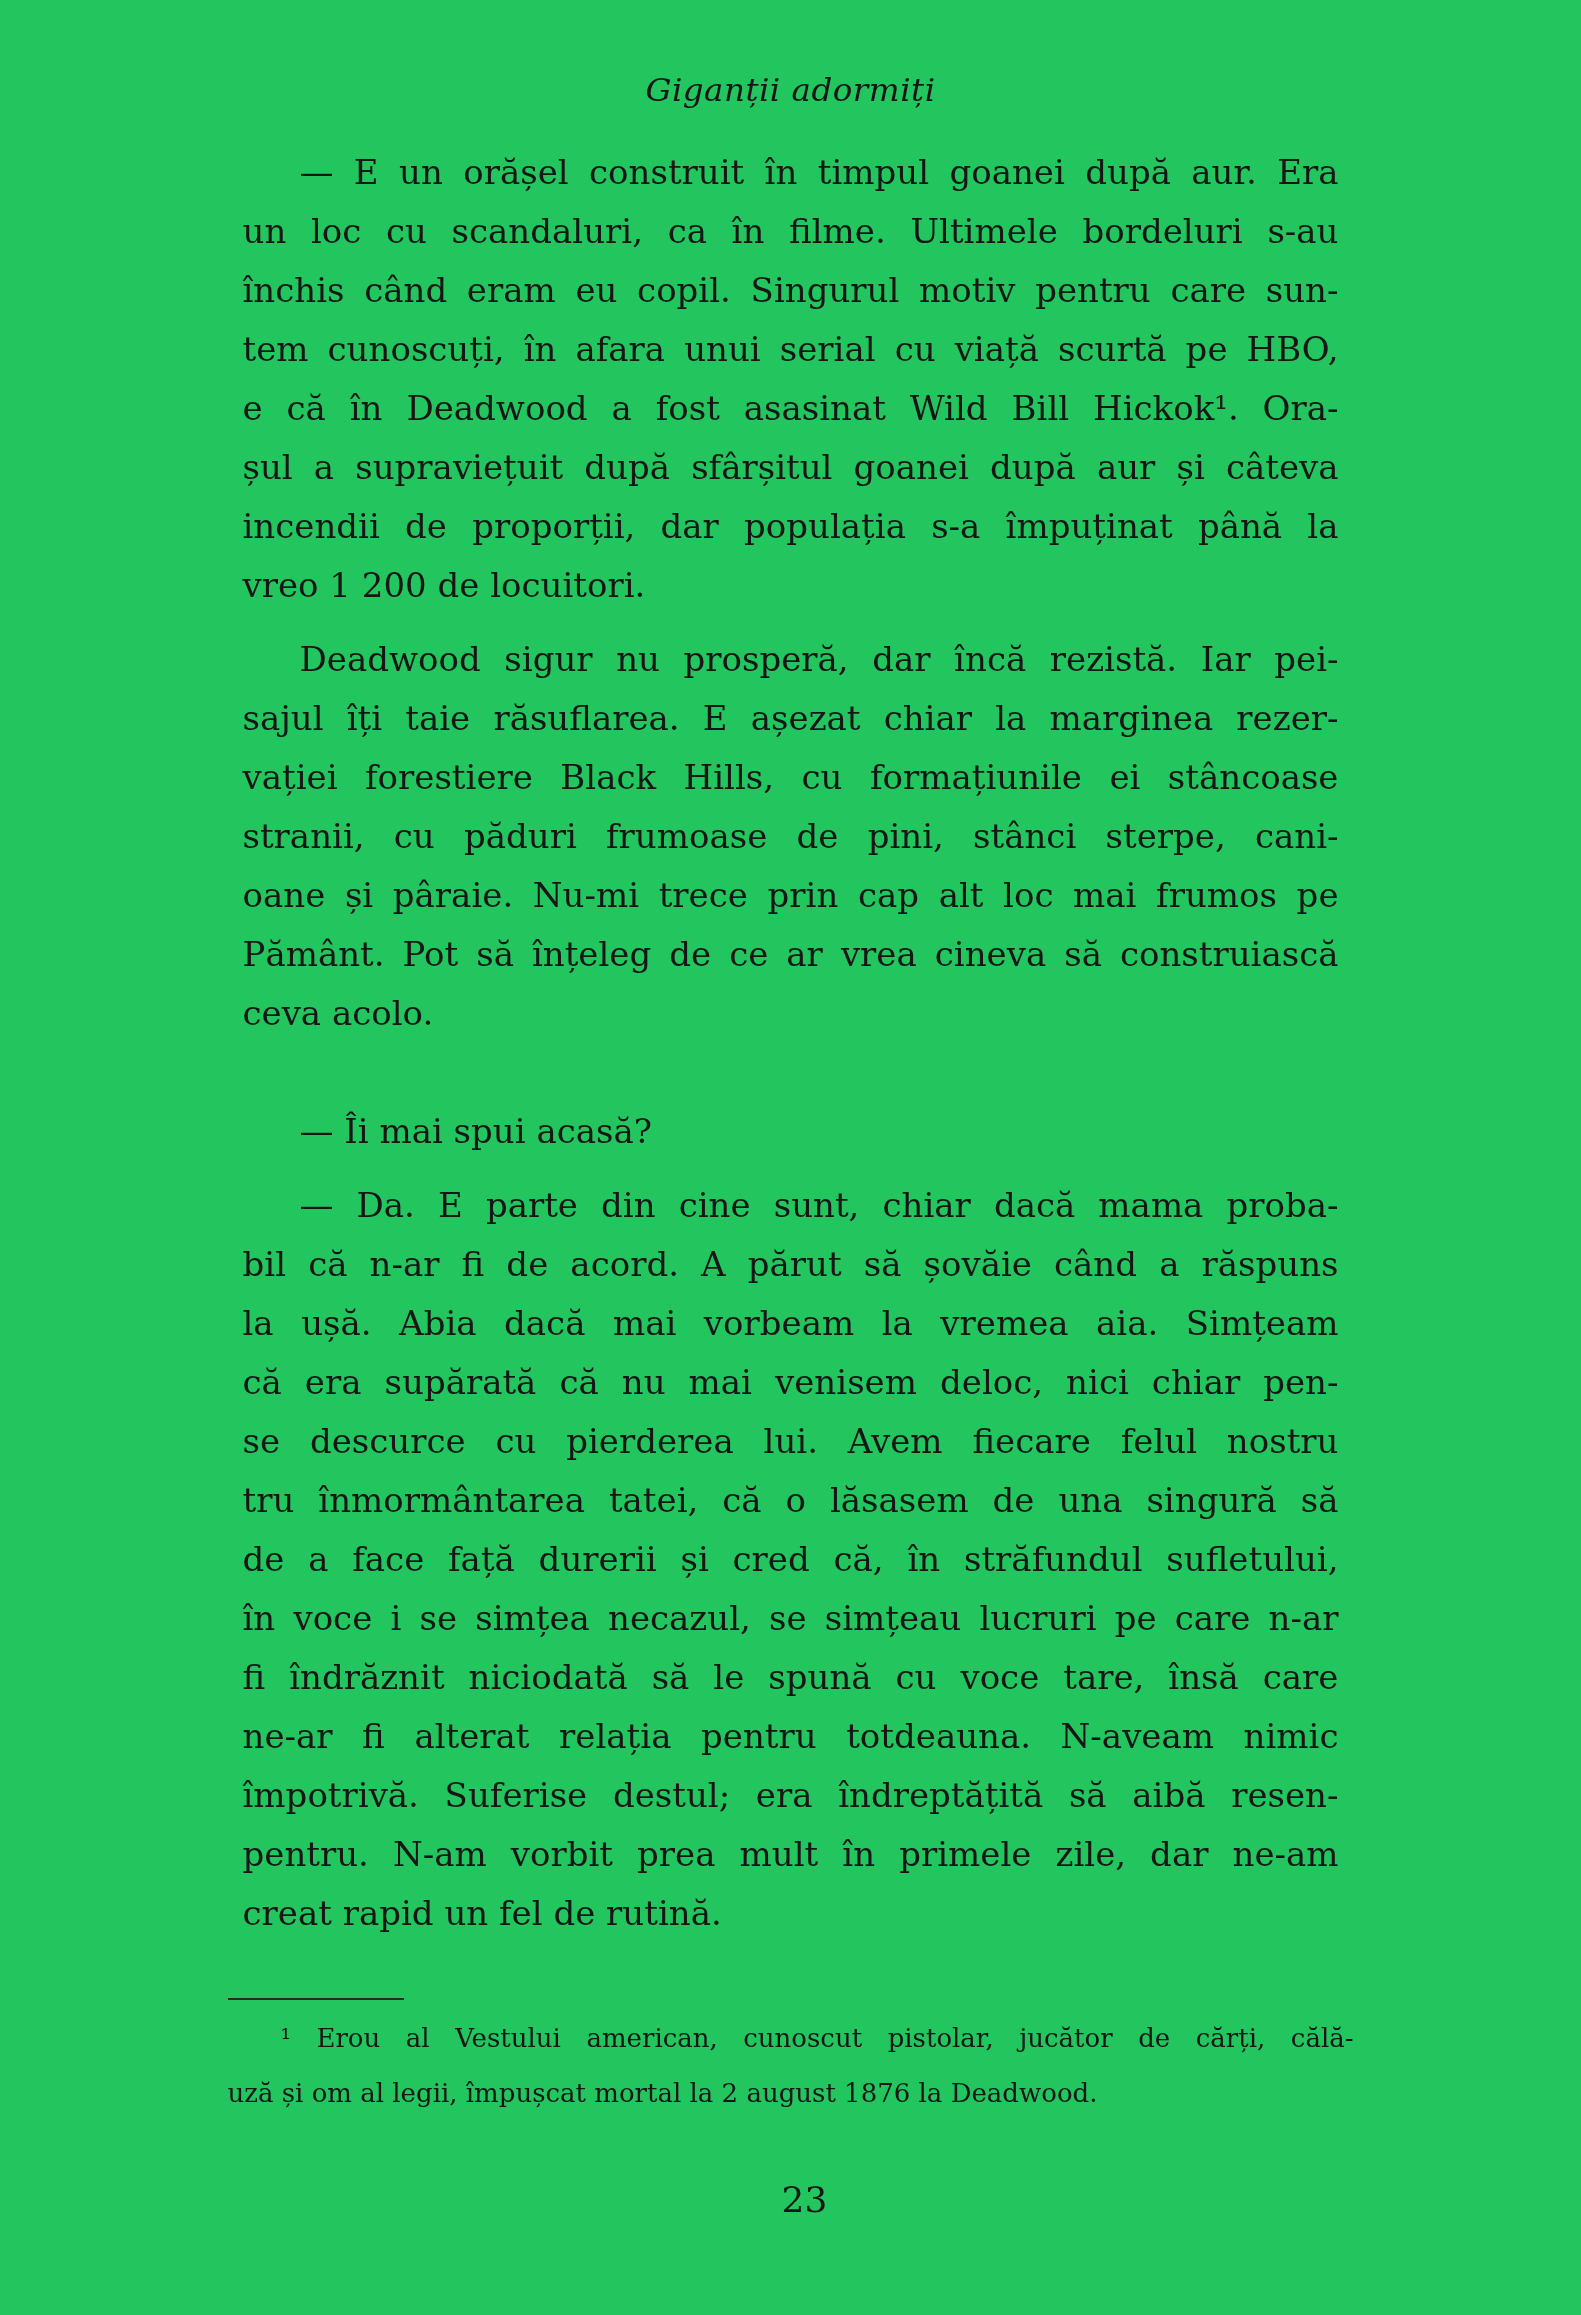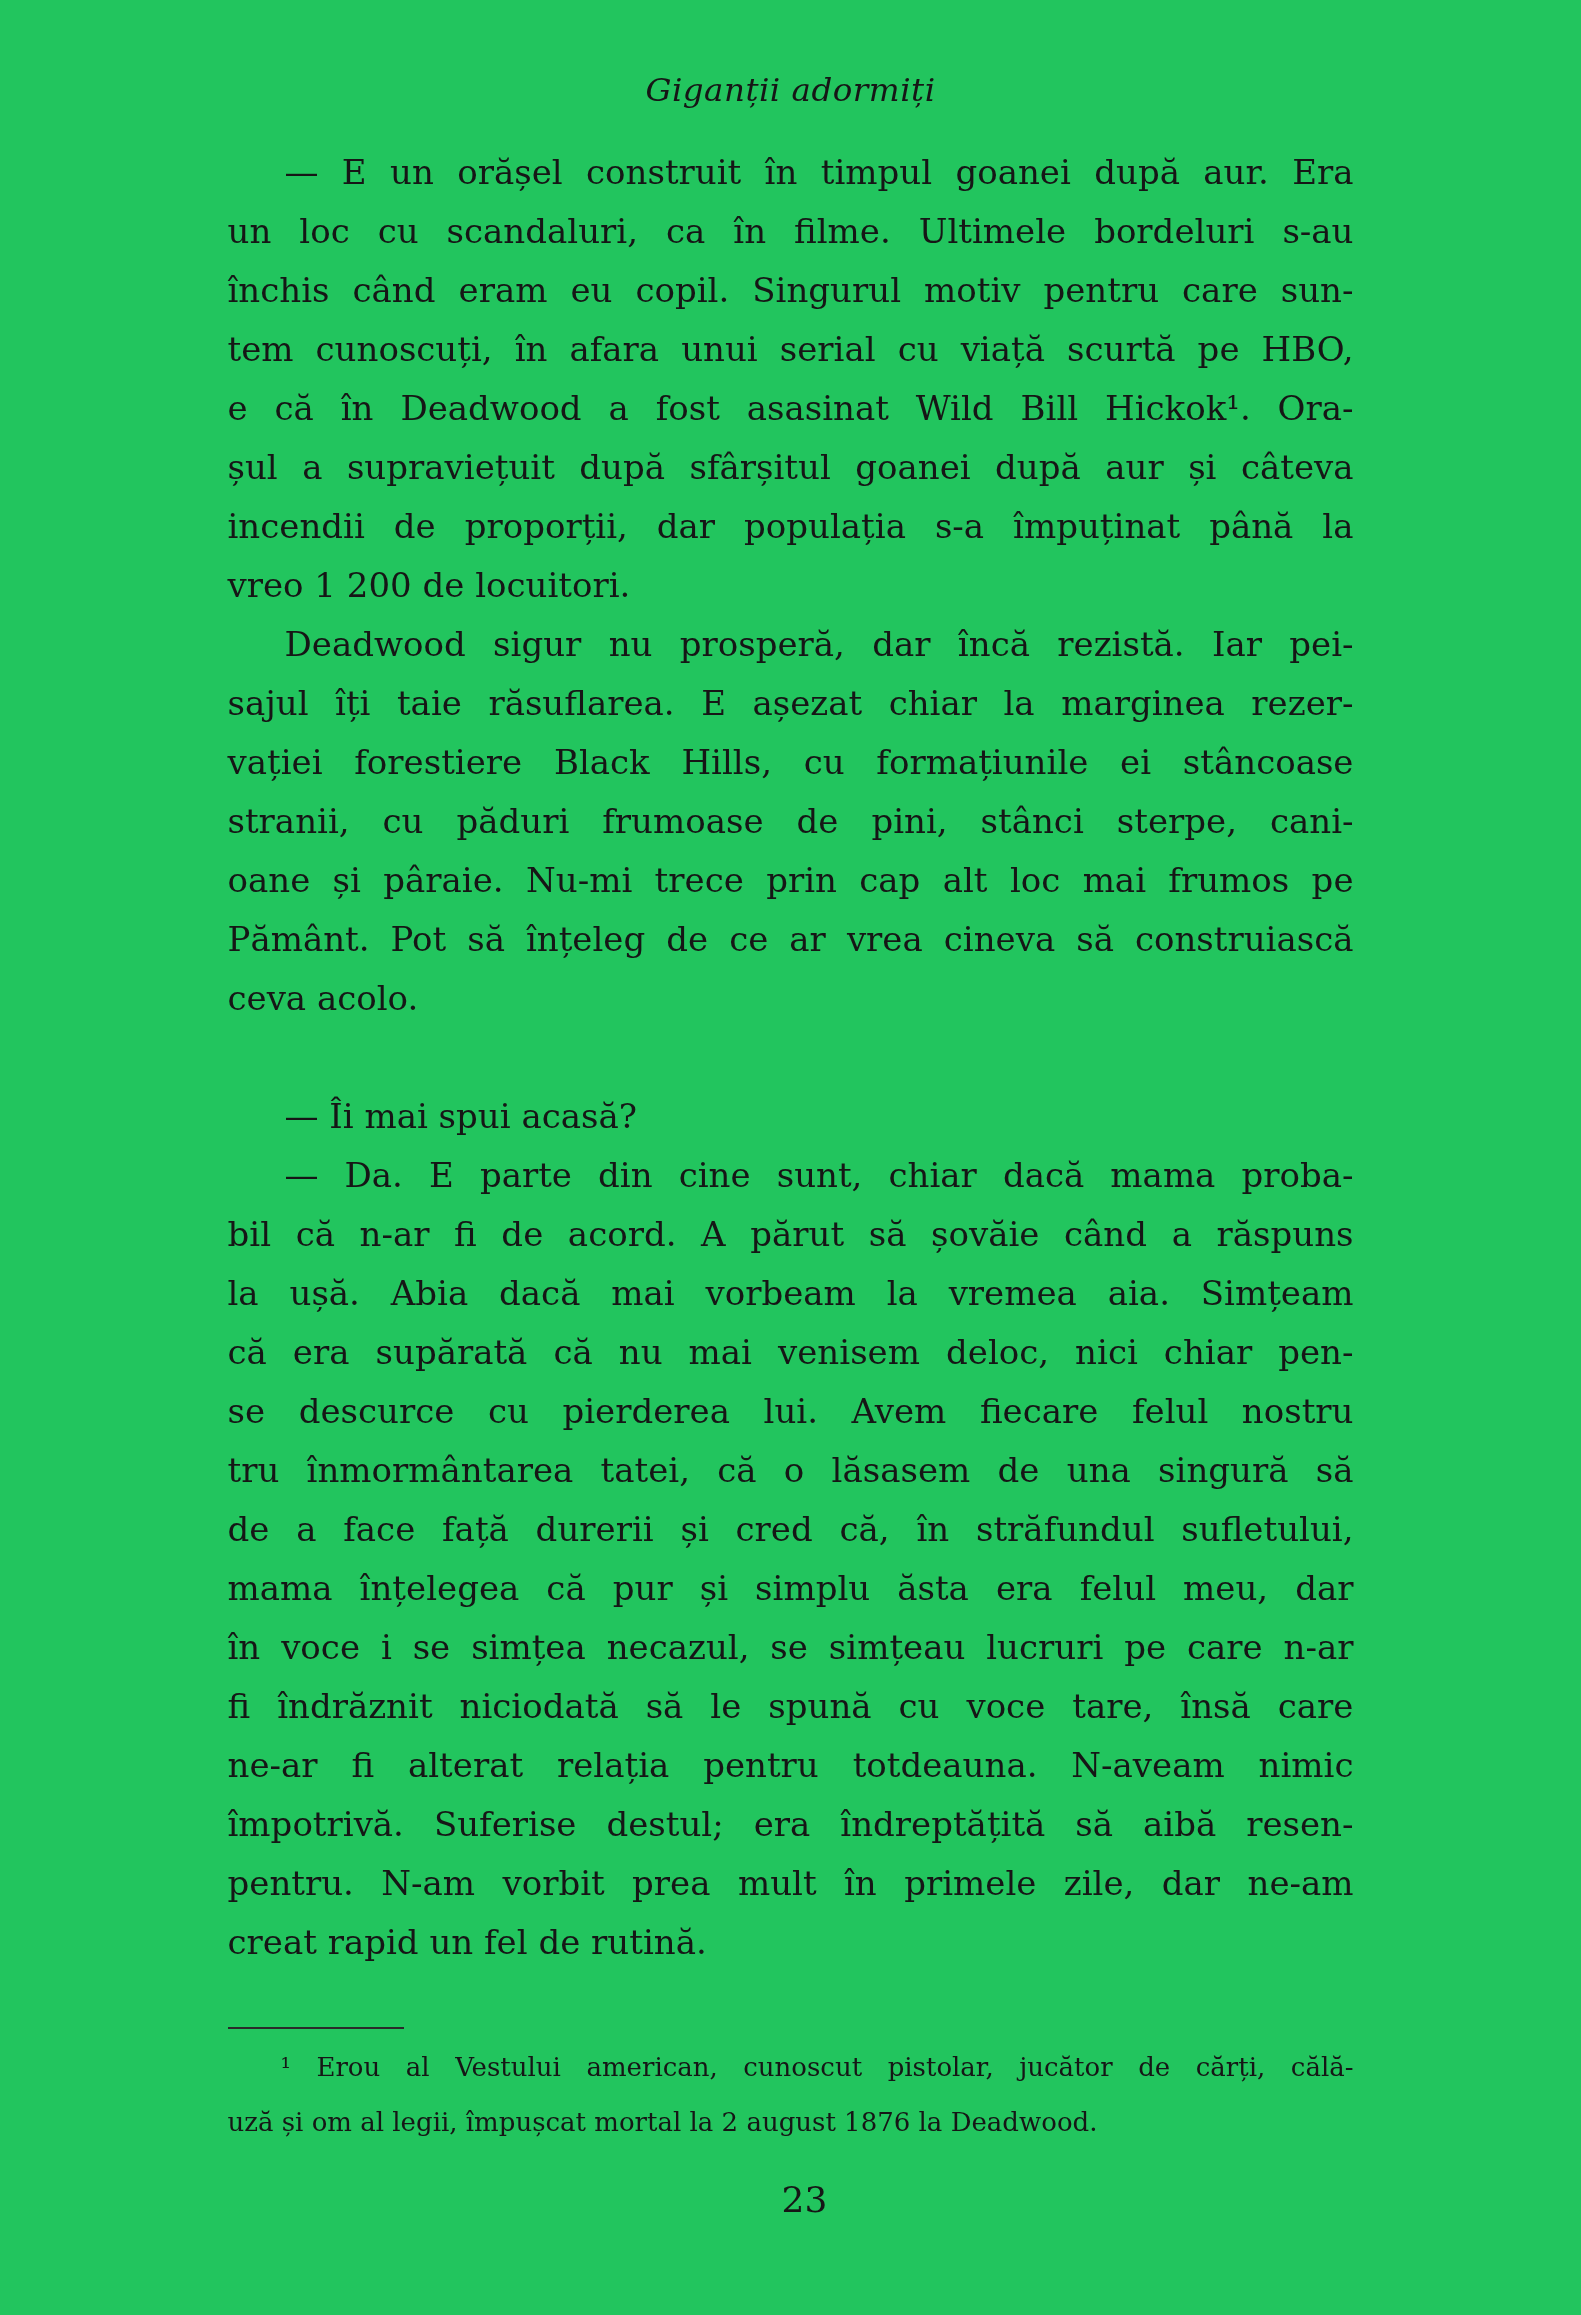--- a/index.html
+++ b/index.html
@@ -17,21 +17,21 @@
     text-align: center;
     font-style: italic;
     font-size: 32.5px;
     line-height: 38px;
     letter-spacing: 0.5px;
   }
   .text-block {
     width: 1126px;
     margin: 34px auto 0 auto;
   }
-  .paragraph { margin: 0; }
+  .paragraph { margin: 15px; }
   .paragraph.gap-before { margin-top: 59px; }
   .paragraph.bold .line { font-weight: normal; }
   .line {
     font-size: 34px;
     line-height: 59px;
     text-align: justify;
     text-align-last: justify;
   }
   .line.indent { text-indent: 57px; }
   .line.end { text-align-last: left; }
@@ -89,21 +89,20 @@
           <div class="line indent end">— Îi mai spui acasă?</div>
         </div>
         <div class="paragraph">
           <div class="line indent">— Da. E parte din cine sunt, chiar dacă mama proba-</div>
           <div class="line">bil că n-ar fi de acord. A părut să șovăie când a răspuns</div>
           <div class="line">la ușă. Abia dacă mai vorbeam la vremea aia. Simțeam</div>
           <div class="line">că era supărată că nu mai venisem deloc, nici chiar pen-</div>
           <div class="line">se descurce cu pierderea lui. Avem fiecare felul nostru</div>
           <div class="line">tru înmormântarea tatei, că o lăsasem de una singură să</div>
           <div class="line">de a face față durerii și cred că, în străfundul sufletului,</div>
-          <div class="line">mama înțelegea că pur și simplu ăsta era felul meu, dar</div>
           <div class="line">în voce i se simțea necazul, se simțeau lucruri pe care n-ar</div>
           <div class="line">fi îndrăznit niciodată să le spună cu voce tare, însă care</div>
           <div class="line">ne-ar fi alterat relația pentru totdeauna. N-aveam nimic</div>
           <div class="line">împotrivă. Suferise destul; era îndreptățită să aibă resen-</div>
           <div class="line">pentru. N-am vorbit prea mult în primele zile, dar ne-am</div>
           <div class="line end">creat rapid un fel de rutină.</div>
         </div>
       </div>
 
     <div class="footnote-rule"></div>

